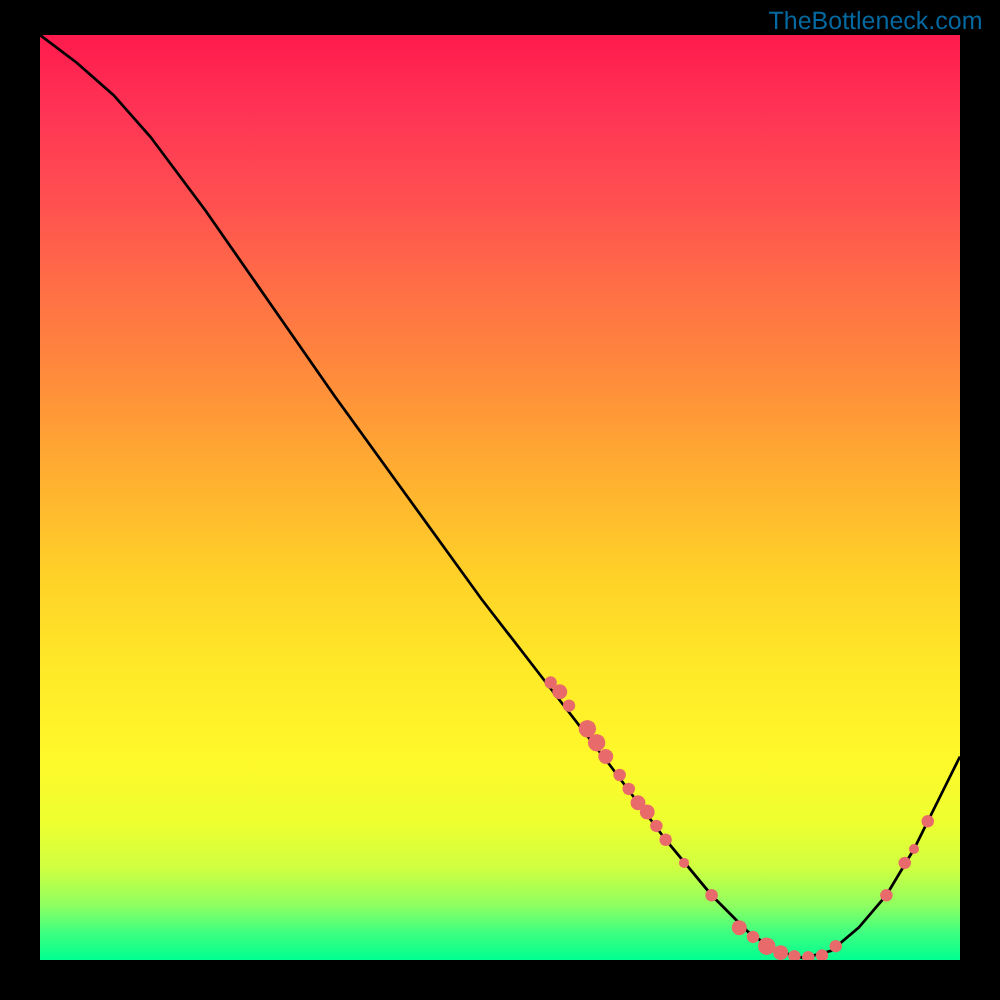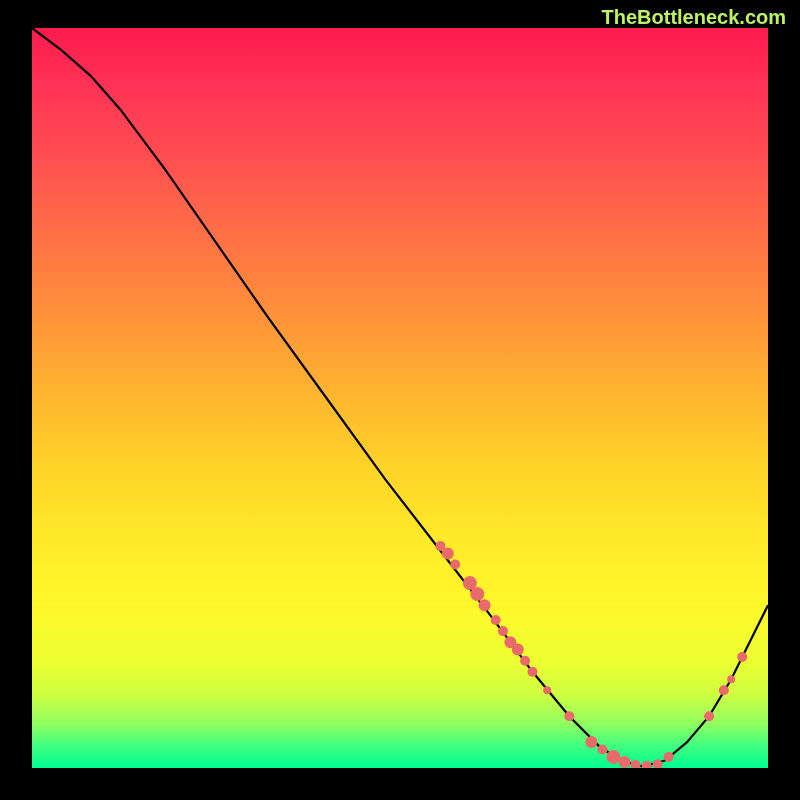--- a/index.html
+++ b/index.html
@@ -11,23 +11,23 @@
     width: 800px;
     height: 800px;
     background: #000;
     position: relative;
     font-family: Arial, sans-serif;
   }
   .watermark {
     position: absolute;
     top: 6px;
     right: 14px;
-    color: #bef264;
+    color: #0369a1;
     font-size: 20px;
-    font-weight: bold;
+    font-weight: normal;
     z-index: 10;
   }
   .plot-area {
     position: absolute;
     left: 32px;
     top: 28px;
     width: 736px;
     height: 740px;
     background: linear-gradient(to bottom,
       #ff1a4d 0%,

